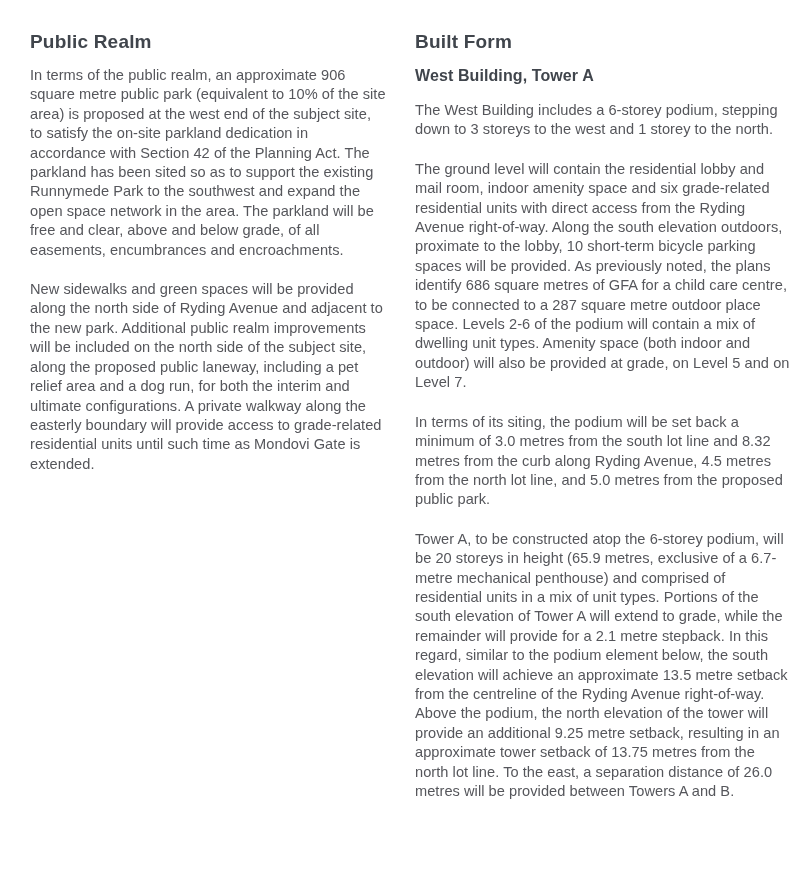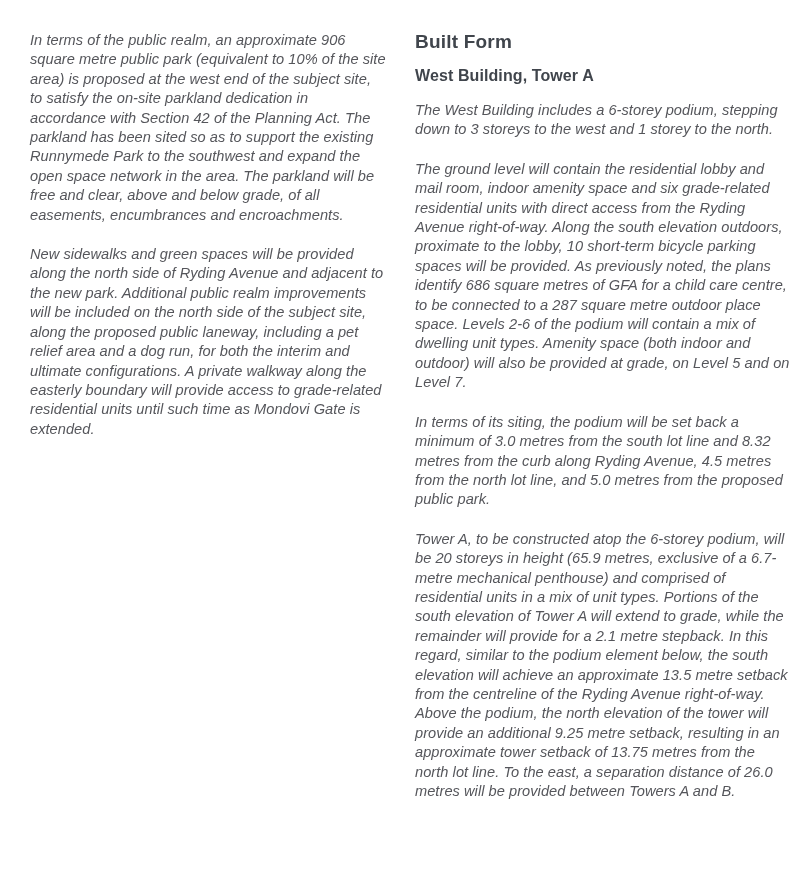--- a/index.html
+++ b/index.html
@@ -44,29 +44,29 @@
     color: #40454c;
     letter-spacing: 0.1px;
     margin: 5px 0 16px 0;
   }
   p.body-paragraph {
     font-size: 14.6px;
     line-height: 19.4px;
     color: #55565b;
     letter-spacing: 0.05px;
     margin: 0 0 20px 0;
-    font-style: italic;
   }
 </style>
 </head>
 <body>
 
 <div class="page">
 
   <section class="col-left">
+    <h1 class="section-heading">Public Realm</h1>
     <p class="body-paragraph">In terms of the public realm, an approximate 906 square metre public park (equivalent to 10% of the site area) is proposed at the west end of the subject site, to satisfy the on-site parkland dedication in accordance with Section 42 of the Planning Act. The parkland has been sited so as to support the existing Runnymede Park to the southwest and expand the open space network in the area. The parkland will be free and clear, above and below grade, of all easements, encumbrances and encroachments.</p>
     <p class="body-paragraph">New sidewalks and green spaces will be provided along the north side of Ryding Avenue and adjacent to the new park. Additional public realm improvements will be included on the north side of the subject site, along the proposed public laneway, including a pet relief area and a dog run, for both the interim and ultimate configurations. A private walkway along the easterly boundary will provide access to grade-related residential units until such time as Mondovi Gate is extended.</p>
   </section>
 
   <section class="col-right">
     <h1 class="section-heading">Built Form</h1>
     <h2 class="subsection-heading">West Building, Tower A</h2>
     <p class="body-paragraph">The West Building includes a 6-storey podium, stepping down to 3 storeys to the west and 1 storey to the north.</p>
     <p class="body-paragraph">The ground level will contain the residential lobby and mail room, indoor amenity space and six grade-related residential units with direct access from the Ryding Avenue right-of-way. Along the south elevation outdoors, proximate to the lobby, 10 short-term bicycle parking spaces will be provided. As previously noted, the plans identify 686 square metres of GFA for a child care centre, to be connected to a 287 square metre outdoor place space. Levels 2-6 of the podium will contain a mix of dwelling unit types. Amenity space (both indoor and outdoor) will also be provided at grade, on Level 5 and on Level 7.</p>
     <p class="body-paragraph">In terms of its siting, the podium will be set back a minimum of 3.0 metres from the south lot line and 8.32 metres from the curb along Ryding Avenue, 4.5 metres from the north lot line, and 5.0 metres from the proposed public park.</p>

